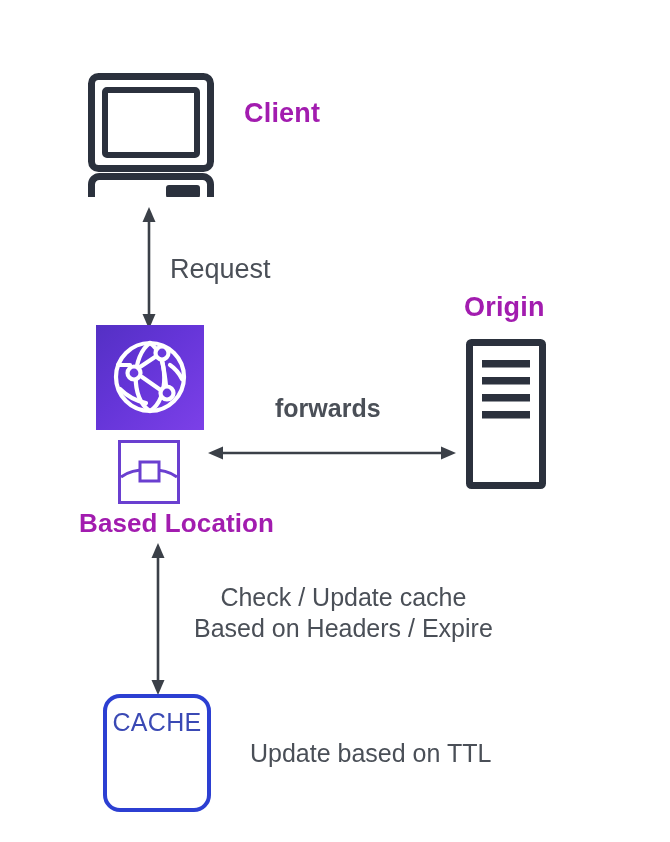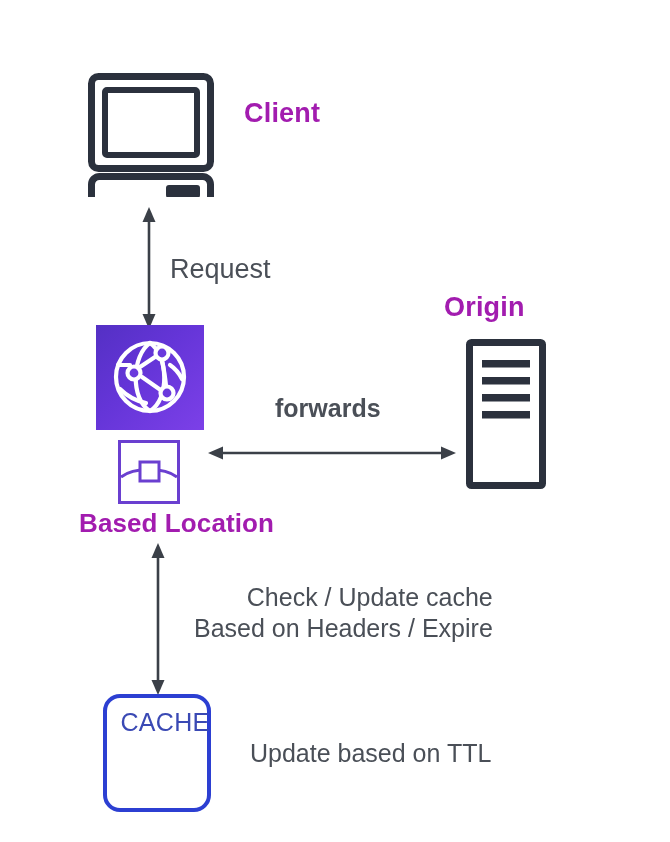--- a/index.html
+++ b/index.html
@@ -41,21 +41,21 @@
     white-space: nowrap;
     line-height: 1.25;
   }
   #client-label {
     left: 244px;
     top: 98px;
     font-size: 27px;
     letter-spacing: 0.2px;
   }
   #origin-label {
-    left: 444px;
+    left: 464px;
     top: 292px;
     font-size: 27px;
     letter-spacing: 0.2px;
   }
   #edge-label {
     left: 79px;
     top: 509px;
     font-size: 26px;
     letter-spacing: 0.1px;
   }
@@ -67,21 +67,21 @@
   #forwards-label {
     left: 275px;
     top: 393px;
     font-size: 25px;
     font-weight: bold;
   }
   #cachepolicy-label {
     left: 194px;
     top: 582px;
     font-size: 25px;
-    text-align: right;
+    text-align: center;
   }
   #cachepolicy-label .line {
     display: block;
   }
   #ttl-label {
     left: 250px;
     top: 738px;
     font-size: 25px;
   }
   
@@ -130,21 +130,20 @@
   #cache-text {
     position: absolute;
     left: 0;
     top: 10px;
     width: 100%;
     text-align: center;
     font-size: 25px;
     color: #3a49b4;
     font-weight: normal;
     letter-spacing: 0.3px;
-    padding-left: 8px;
   }
   
   .arrow {
     position: absolute;
     overflow: visible;
   }
   #arrow-client-edge {
     left: 134px;
     top: 207px;
     width: 30px;

